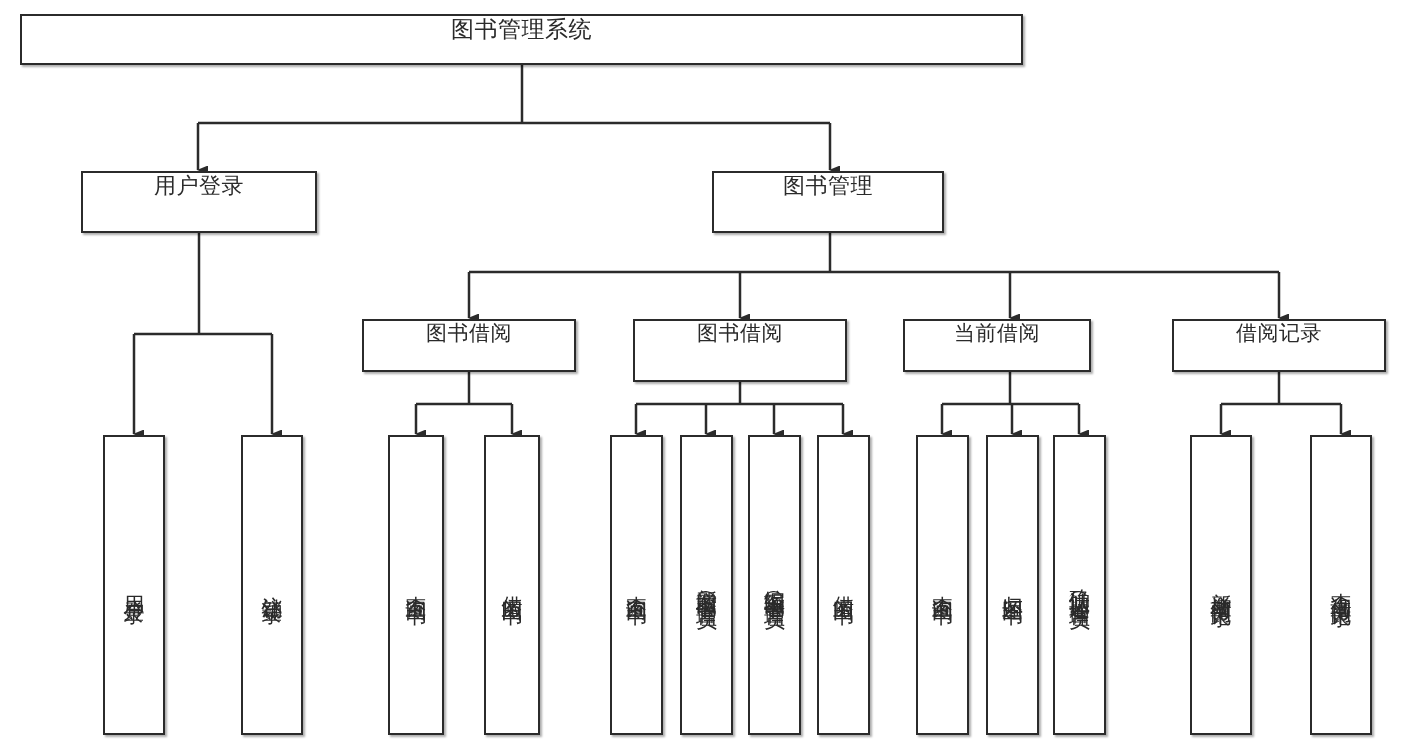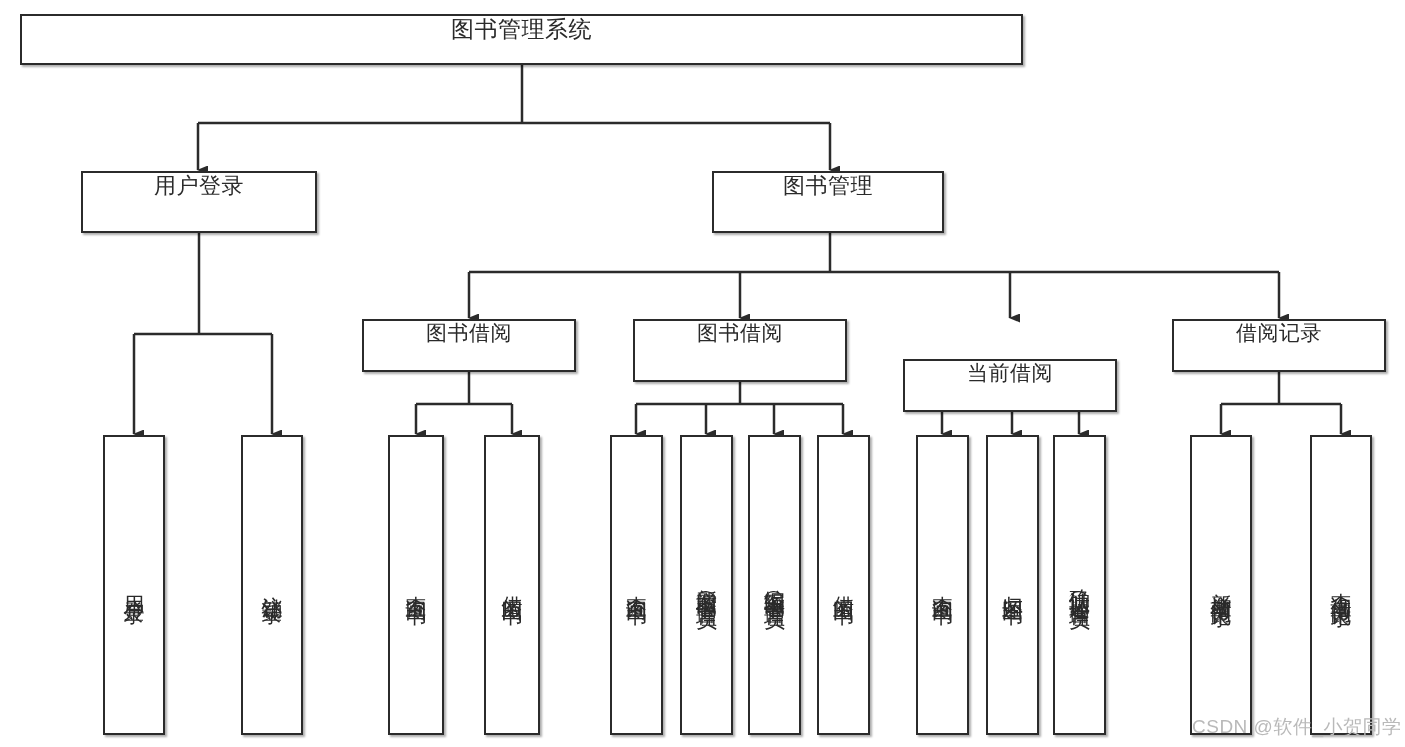--- a/index.html
+++ b/index.html
@@ -119,21 +119,21 @@
       </div>
       <div class="node-box level-1" style="left: 712px; top: 171px; width: 232px; height: 62px;">
         <span class="node-label">图书管理</span>
       </div>
       <div class="node-box level-2" style="left: 362px; top: 319px; width: 214px; height: 53px;">
         <span class="node-label">图书借阅</span>
       </div>
       <div class="node-box level-2" style="left: 633px; top: 319px; width: 214px; height: 63px;">
         <span class="node-label">图书借阅</span>
       </div>
-      <div class="node-box level-2" style="left: 903px; top: 319px; width: 214px; height: 53px; margin-top: 40px;">
+      <div class="node-box level-2" style="left: 903px; top: 319px; width: 188px; height: 53px;">
         <span class="node-label">当前借阅</span>
       </div>
       <div class="node-box level-2" style="left: 1172px; top: 319px; width: 214px; height: 53px;">
         <span class="node-label">借阅记录</span>
       </div>
       <div class="node-box level-3 vertical" style="left: 103px; top: 435px; width: 62px; height: 300px;">
         <span class="node-label">用户登录</span>
       </div>
       <div class="node-box level-3 vertical" style="left: 241px; top: 435px; width: 62px; height: 300px;">
         <span class="node-label">注销登录</span>
@@ -166,14 +166,13 @@
         <span class="node-label">确认归还（管理员）</span>
       </div>
       <div class="node-box level-3 vertical" style="left: 1190px; top: 435px; width: 62px; height: 300px;">
         <span class="node-label">新增借阅记录</span>
       </div>
       <div class="node-box level-3 vertical" style="left: 1310px; top: 435px; width: 62px; height: 300px;">
         <span class="node-label">查询借阅记录</span>
       </div>
     </div>
 
-  <div id="watermark" style="left: 1192px; top: 714px; color: rgb(185, 185, 185);">CSDN @软件_小贺同学</div>
 </div>
 
 </body></html>

